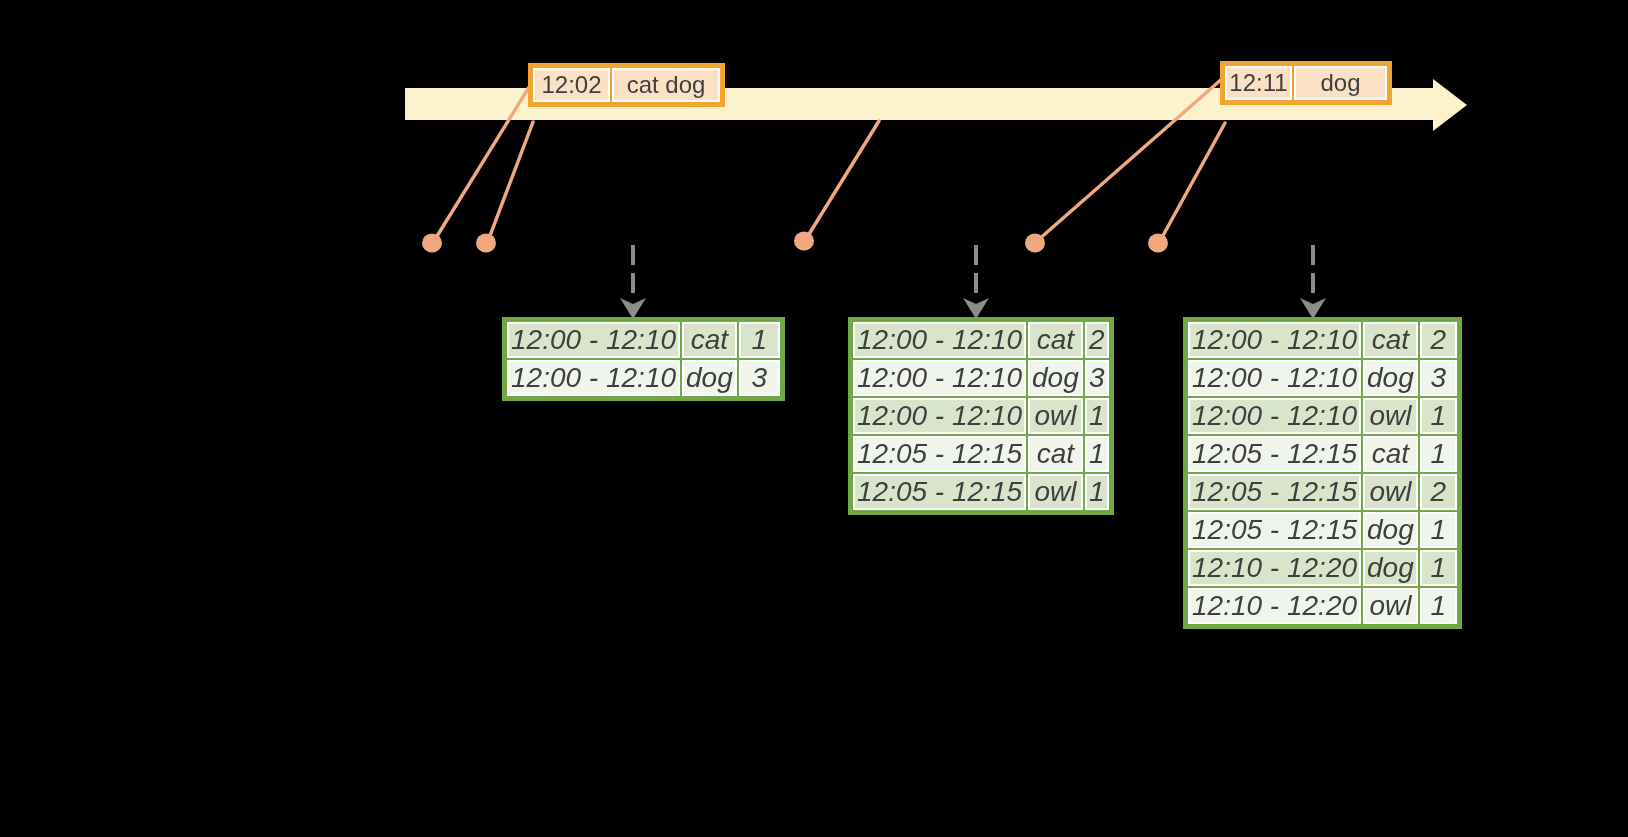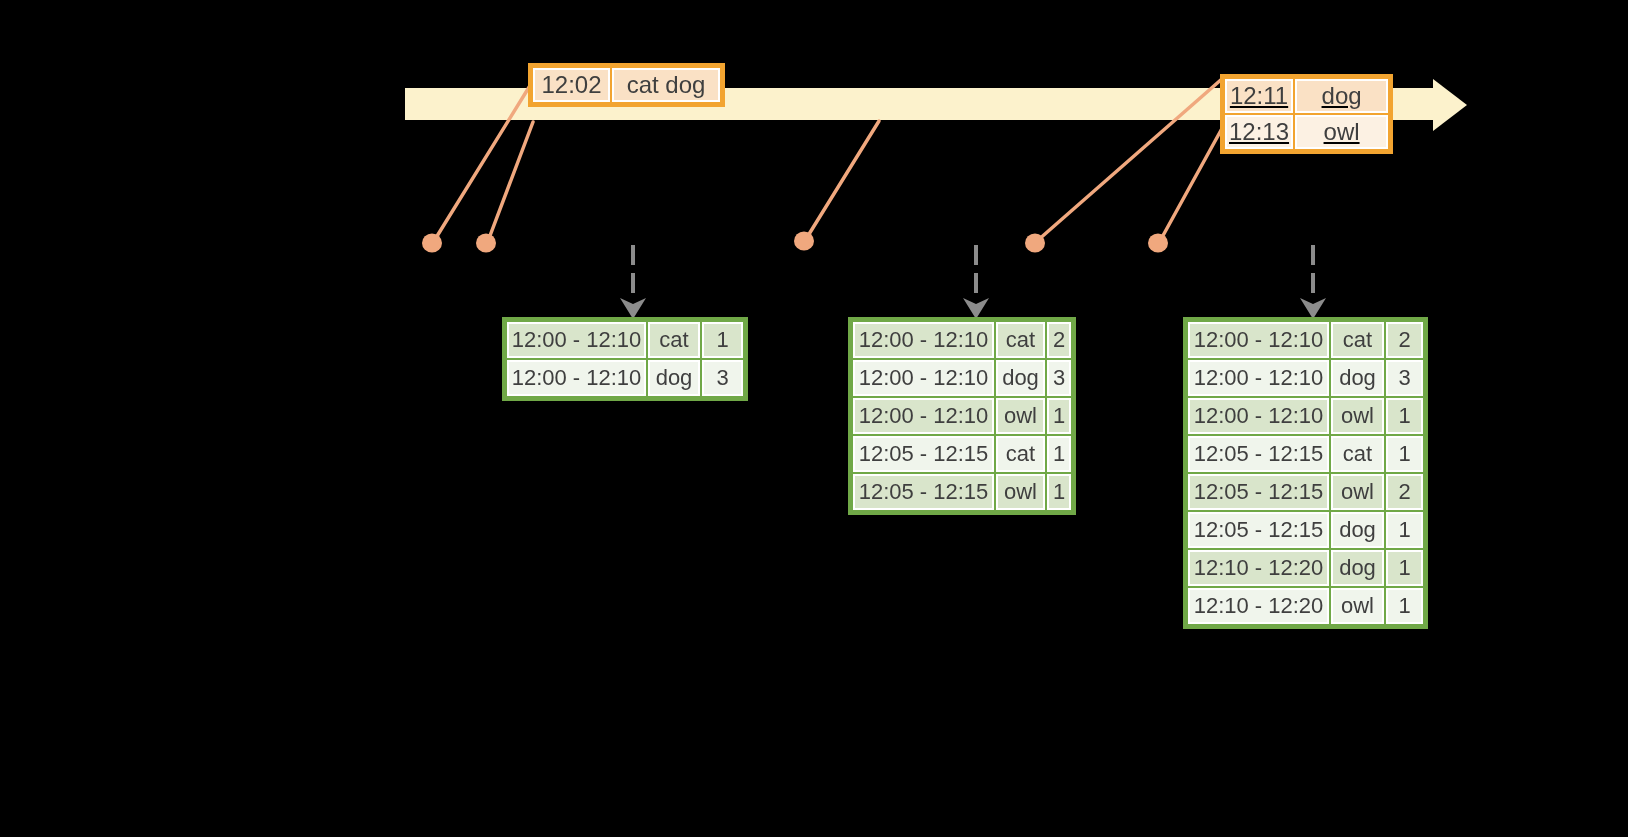--- a/index.html
+++ b/index.html
@@ -47,21 +47,22 @@
   }
   table.event tr:nth-child(odd) td { background: #FAE1C5; }
   table.event tr:nth-child(even) td { background: #FCF1E3; }
   
   table.result {
     background: #70A847;
     border: 3px solid #70A847;
   }
   table.result td {
     height: 32px;
-    font-size: 22px;
+    font-size: 28px;
+    font-style: italic;
   }
   table.result tr:nth-child(odd) td { background: #D9E5CB; }
   table.result tr:nth-child(even) td { background: #F0F5EC; }
 </style>
 </head>
 <body>
 
 <div class="canvas">
 
   <svg class="gfx" width="1628" height="837" viewBox="0 0 1628 837">
@@ -98,33 +99,29 @@
       </colgroup>
     <tbody>
         <tr>
       <td>12:02</td>
       <td>cat dog</td>
     </tr>
   </tbody>
     </table>
 
 
-  <table class="dtable event" style="left:1210px; top:74px;text-decoration:underline;">
+  <table class="dtable event" style="left:1210px; top:61px;">
     <colgroup>
         <col style="width:67px">
         <col style="width:93px">
       </colgroup>
     <tbody>
         <tr>
       <td>12:11</td>
       <td>dog</td>
-    </tr>
-    <tr>
-      <td>12:13</td>
-      <td>owl</td>
     </tr>
   </tbody>
     </table>
 
   <table class="dtable result" style="left:492px; top:317px;">
     <colgroup>
         <col style="width:139px">
         <col style="width:52px">
         <col style="width:41px">
       </colgroup>

